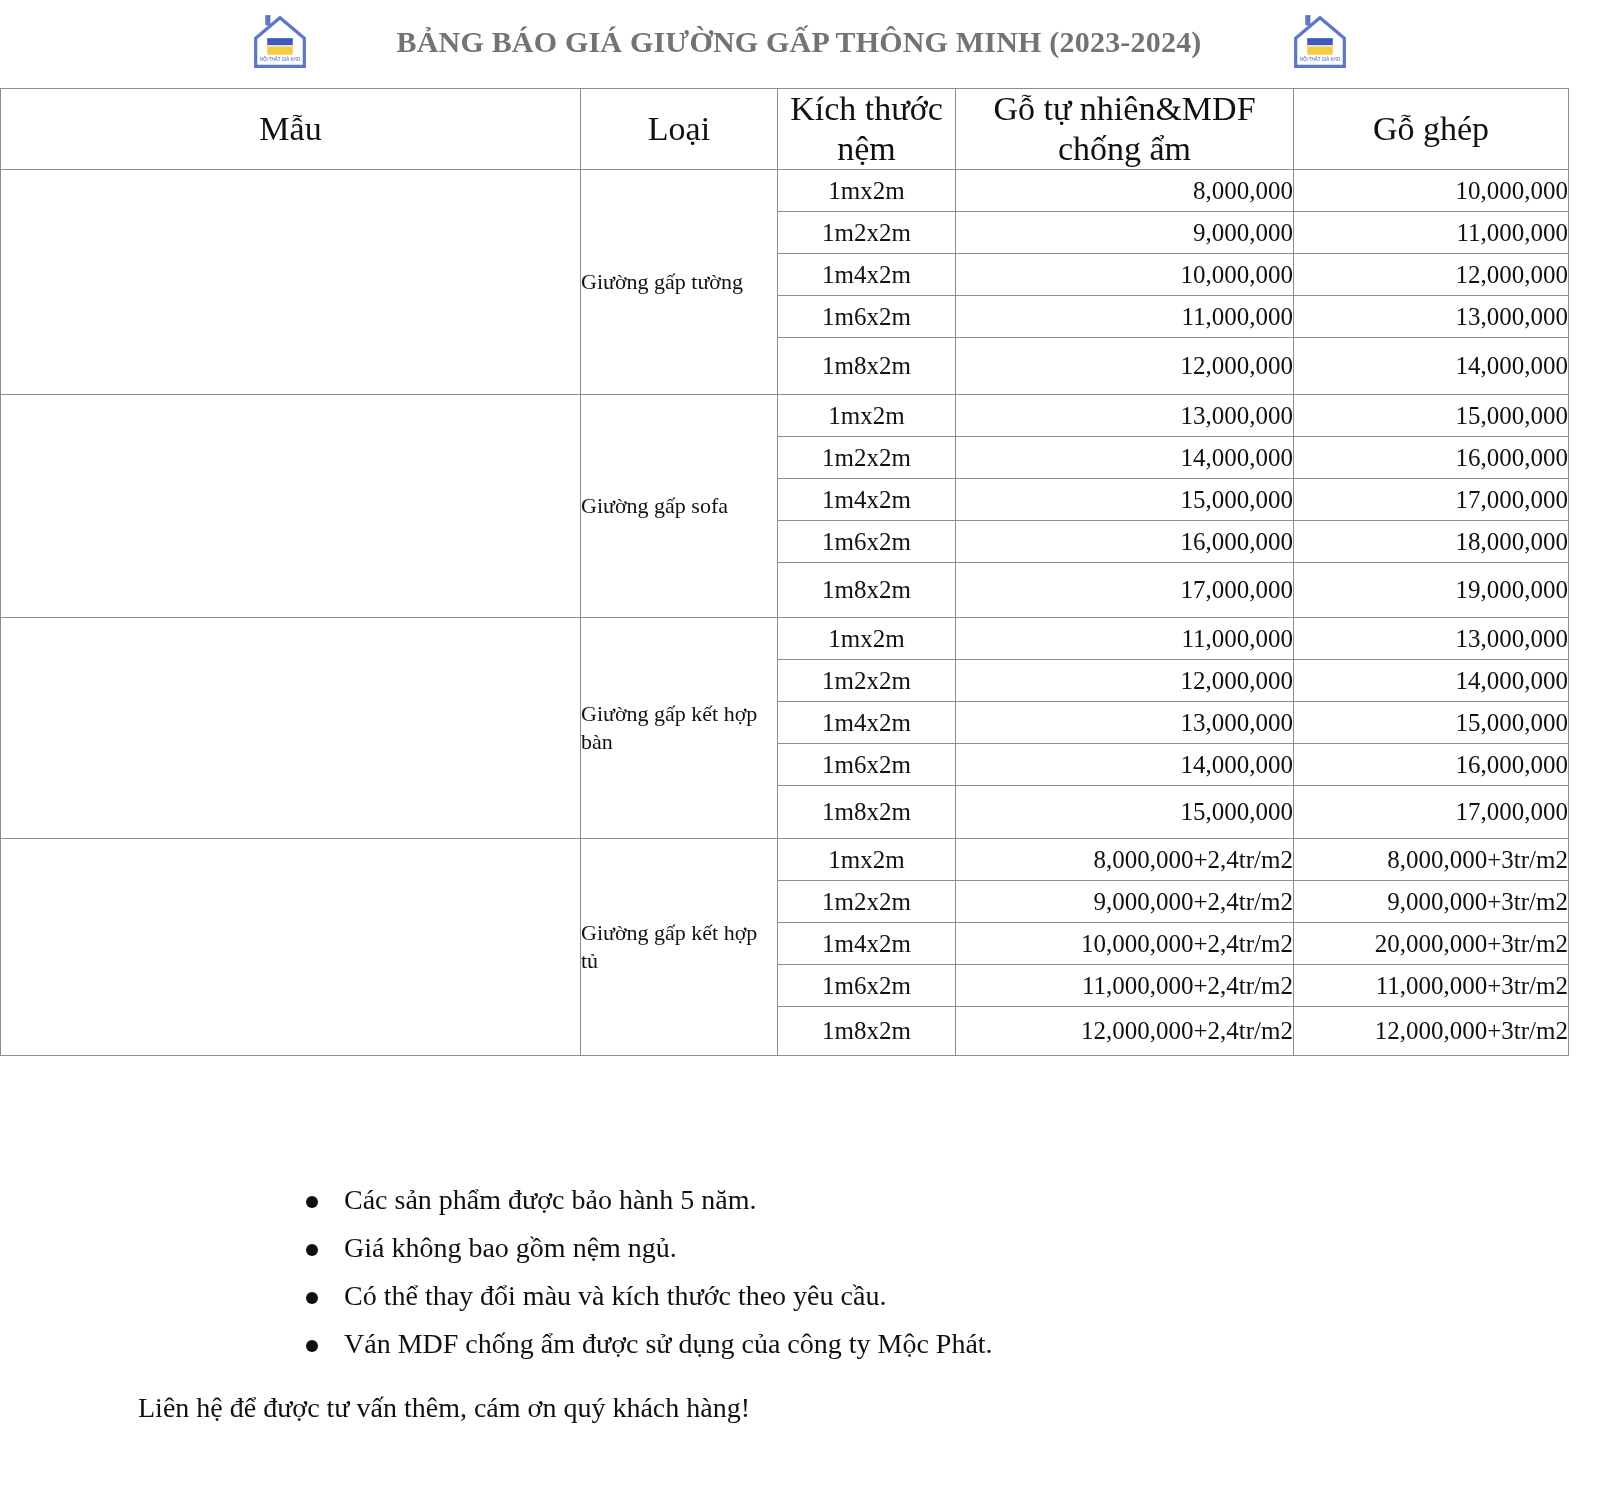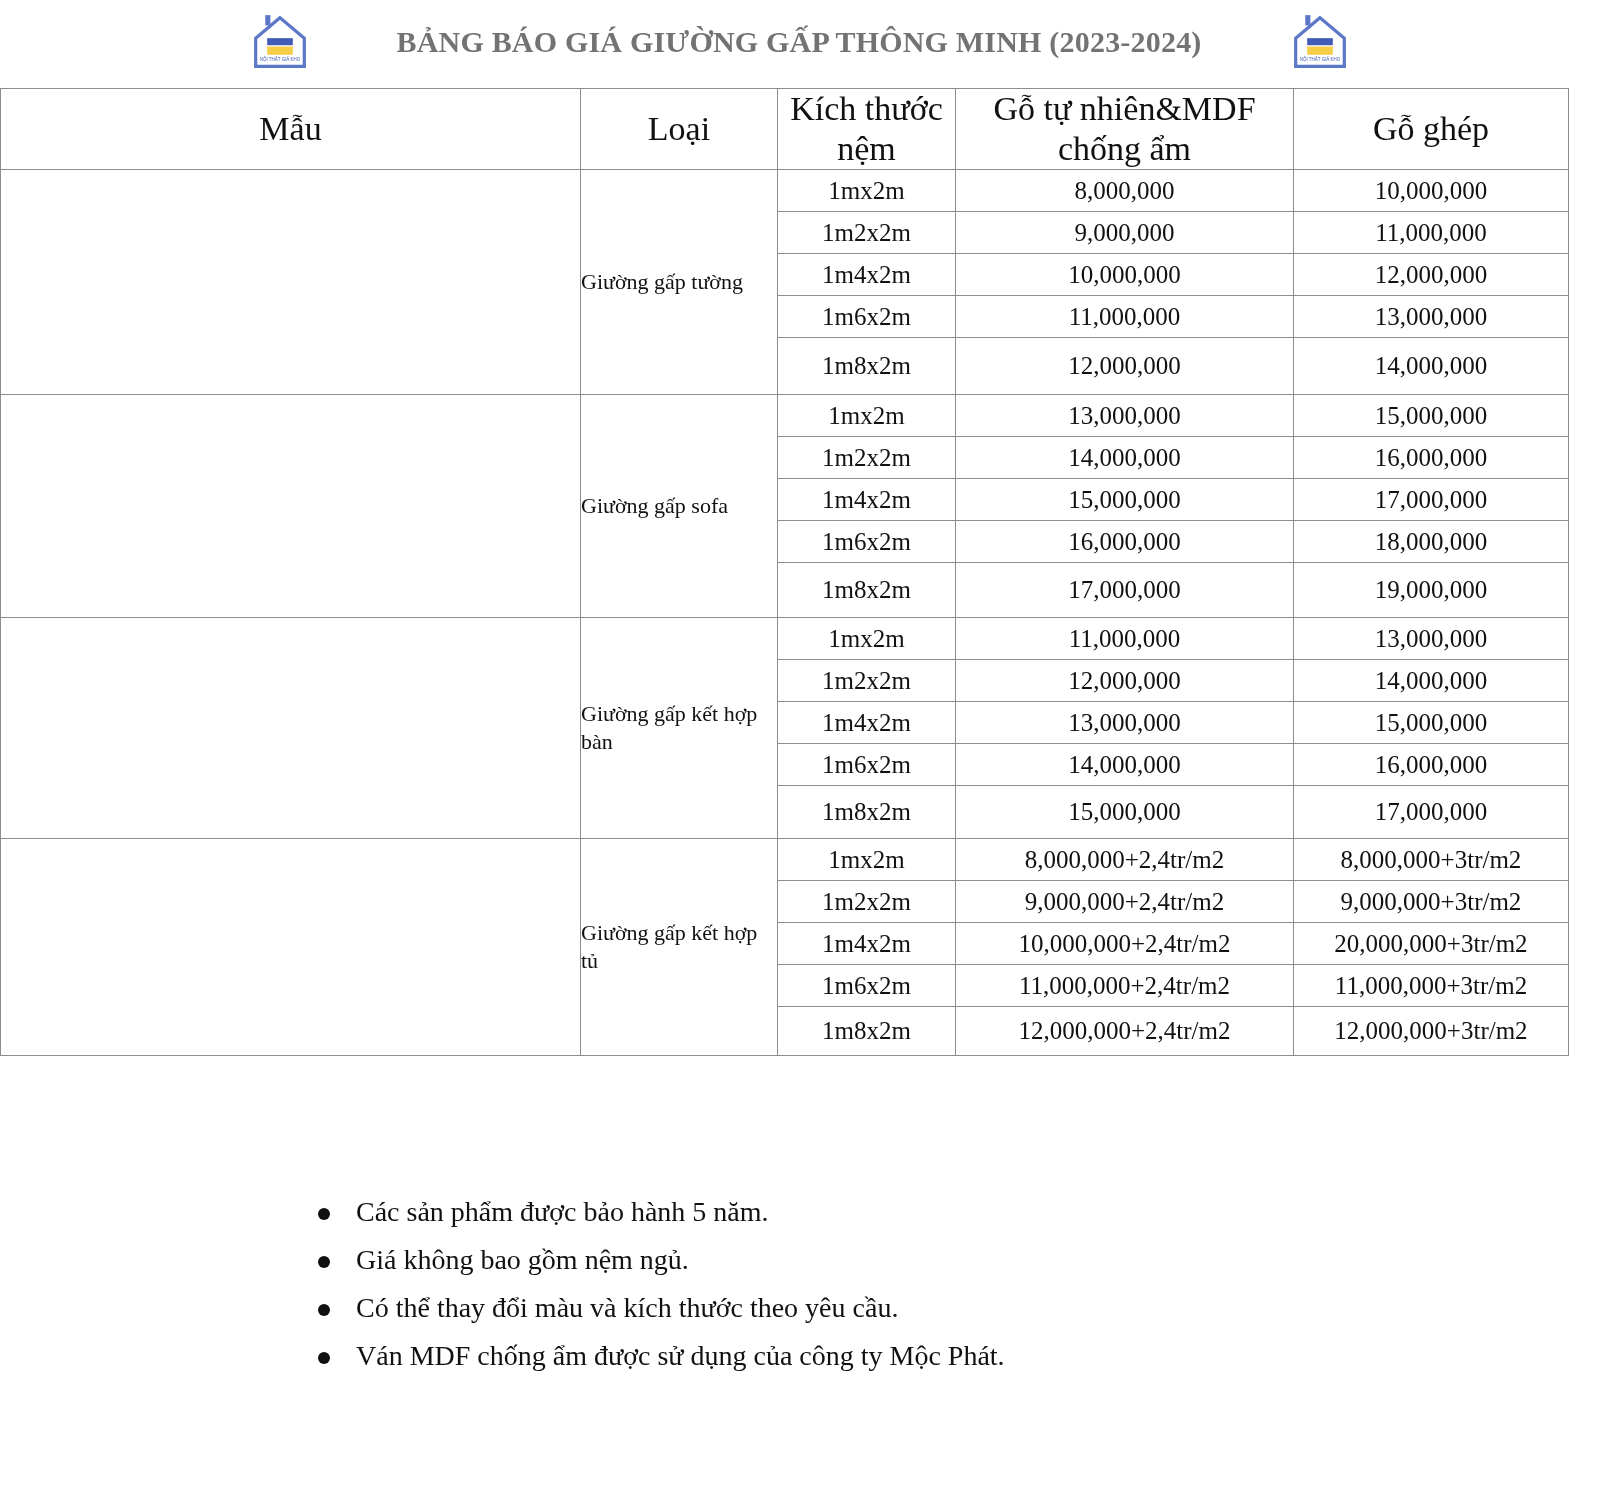--- a/index.html
+++ b/index.html
@@ -88,21 +88,21 @@
     font-size: 25px;
     line-height: 1.2;
     white-space: nowrap;
   }
   .type-cell {
     vertical-align: middle;
     font-size: 22px;
     line-height: 1.3;
   }
   .size-cell { height: 41px; }
-  .price-cell { height: 41px; }
+  .price-cell { height: 41px; text-align: right; }
 
   .photo-cell { padding: 0; vertical-align: top; }
 
   
   .strip {
     display: flex;
     width: 578px;
     height: 100%;
     gap: 2px;
     background: #ffffff;
@@ -222,21 +222,21 @@
 
   
   .notes {
     position: absolute;
     left: 0;
     top: 1186px;
     width: 1600px;
   }
   ul.bullets {
     list-style: none;
-    margin: 12px;
+    margin: 0;
     padding: 0 0 0 288px;
   }
   ul.bullets li {
     position: relative;
     font-size: 28px;
     line-height: 1.0;
     padding: 0 0 20px 56px;
     white-space: nowrap;
   }
   ul.bullets li .dot {
@@ -484,14 +484,15 @@
 
   <div class="notes">
     <ul class="bullets">
       <li><span class="dot"></span><span>Các sản phẩm được bảo hành 5 năm.</span></li>
       <li><span class="dot"></span><span>Giá không bao gồm nệm ngủ.</span></li>
       <li><span class="dot"></span><span>Có thể thay đổi màu và kích thước theo yêu cầu.</span></li>
       <li><span class="dot"></span><span>Ván MDF chống ẩm được sử dụng của công ty Mộc Phát.</span></li>
     </ul>
   </div>
 
+  <div class="closing">Liên hệ để được tư vấn thêm, cám ơn quý khách hàng!</div>
 
 </div>
 
 </body></html>

